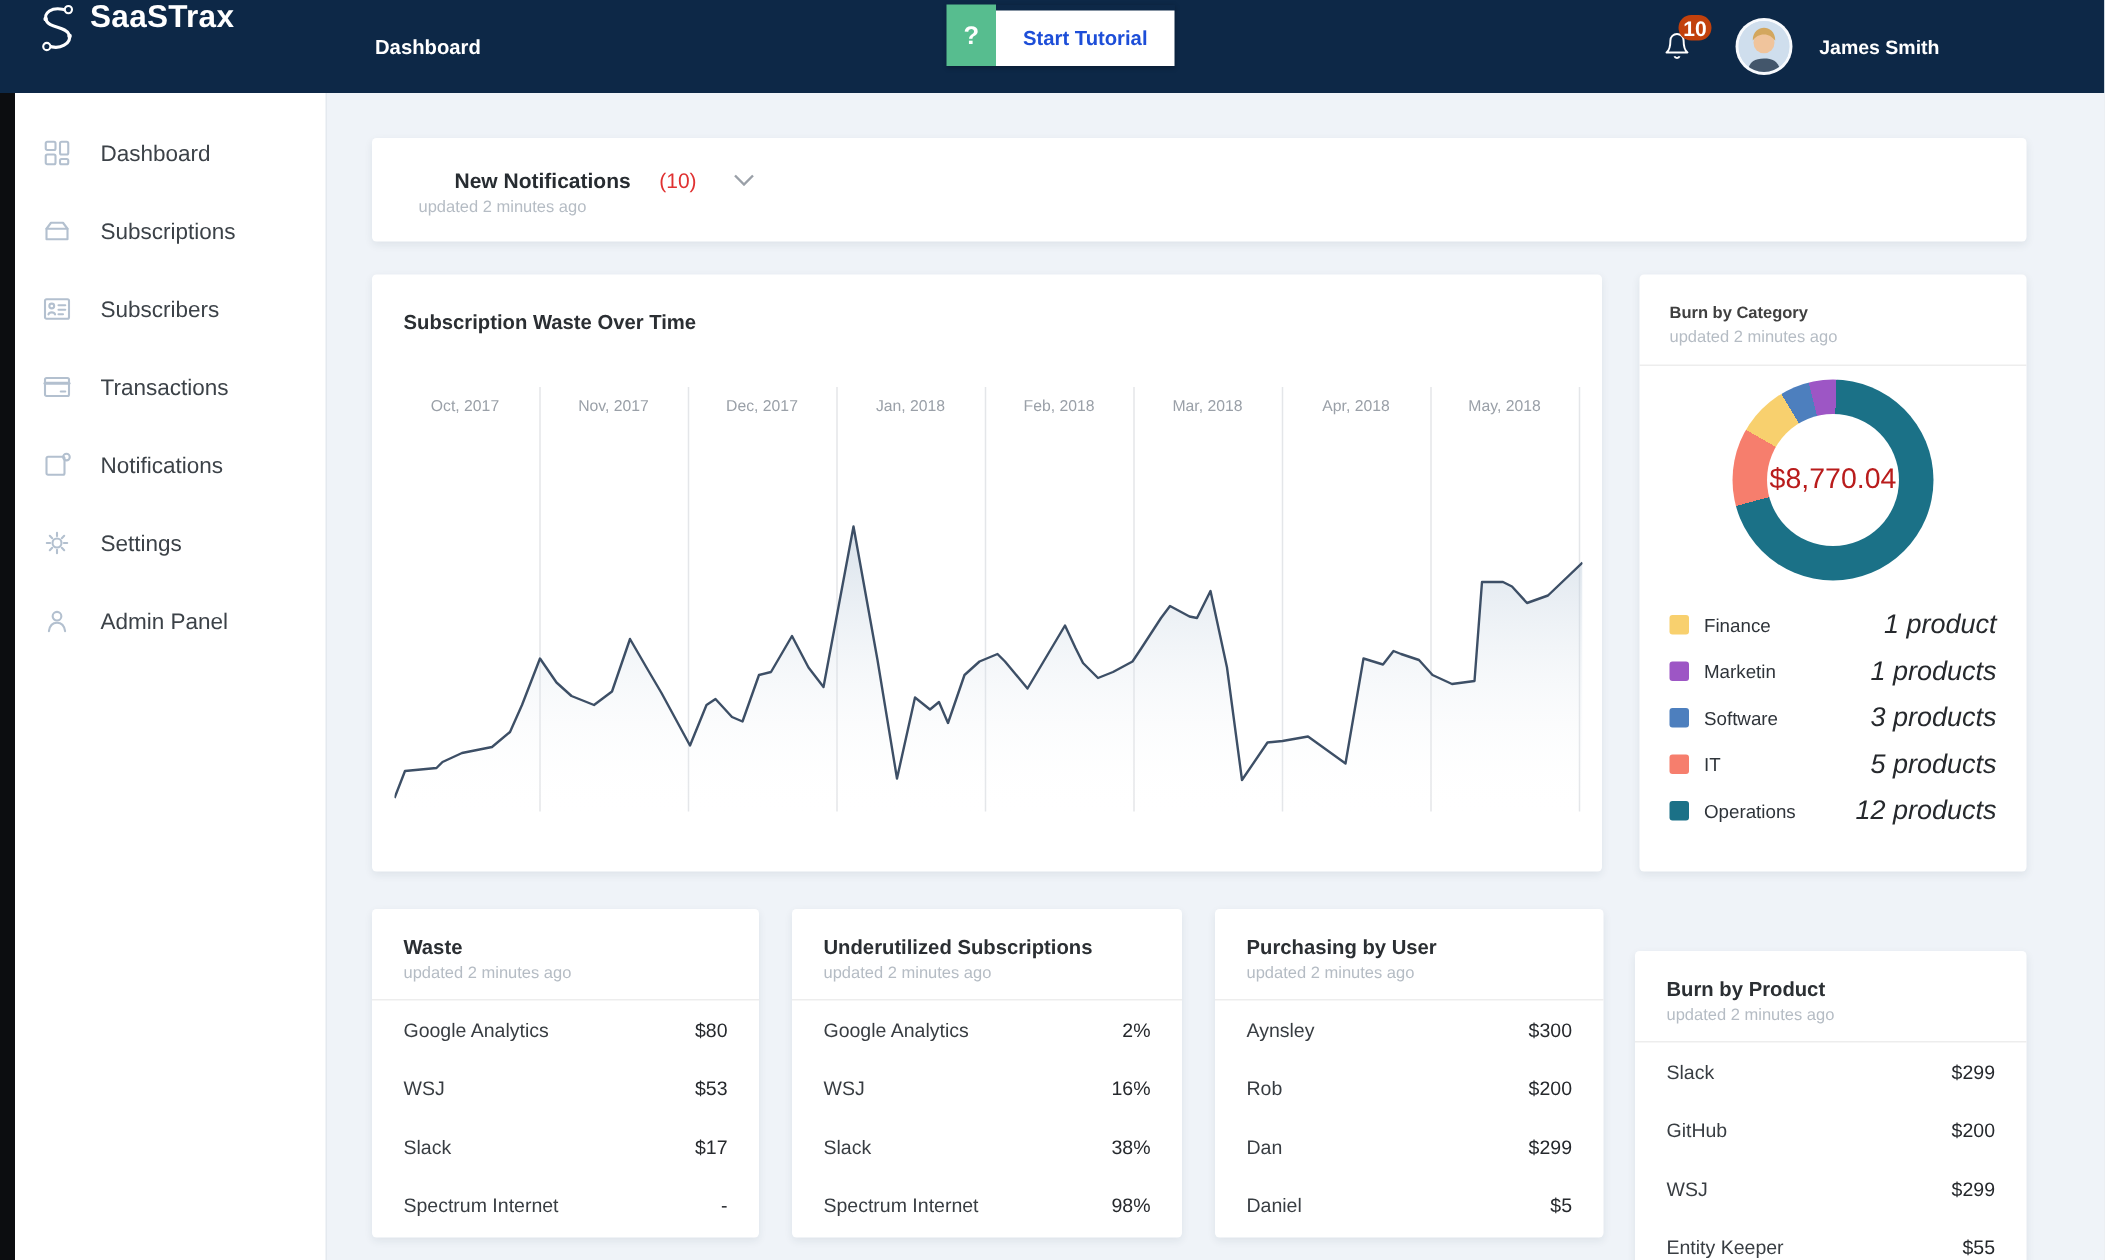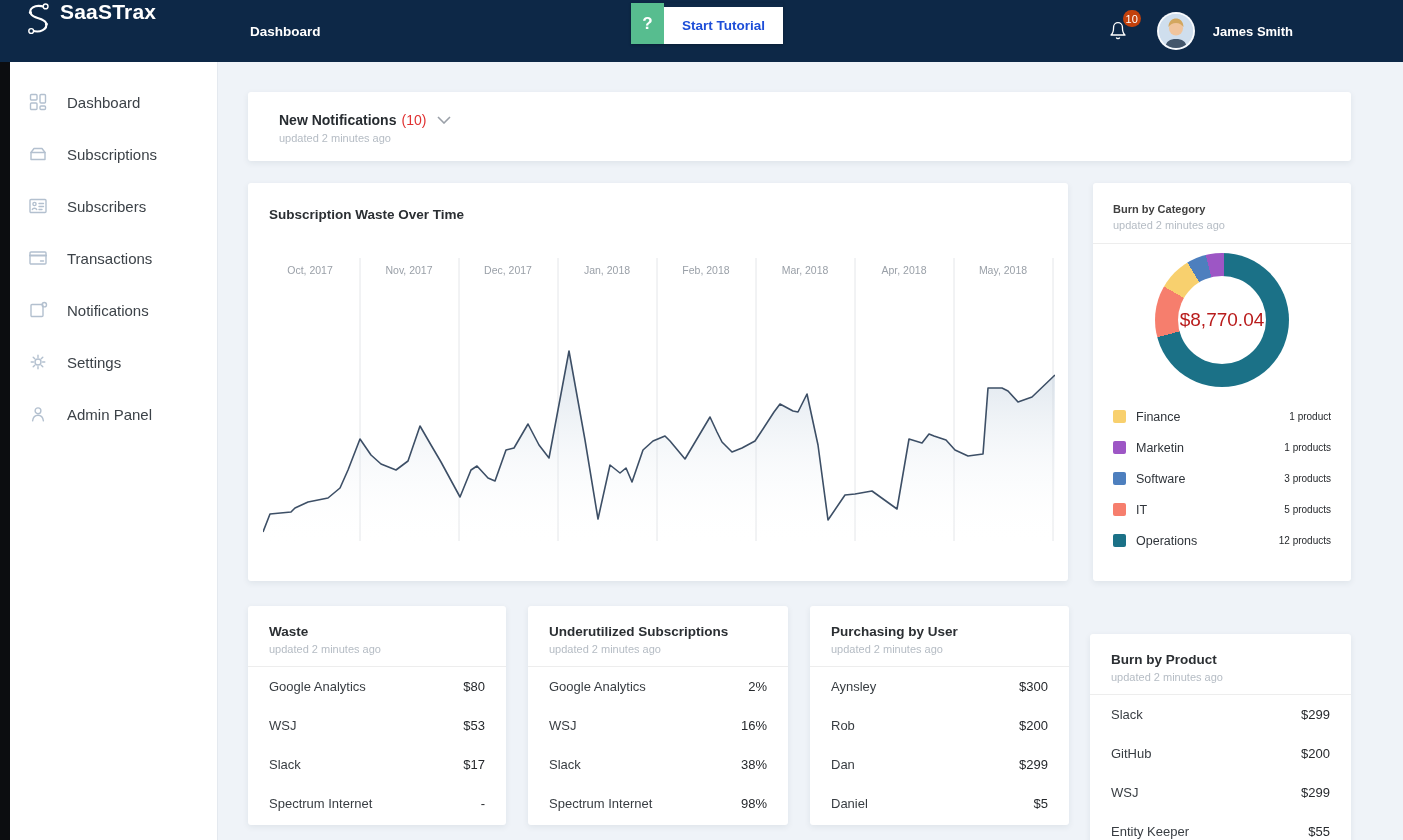--- a/index.html
+++ b/index.html
@@ -9,38 +9,38 @@
   
   header{position:absolute;left:0;top:0;width:1403px;height:62px;background:#0d2847;z-index:5;}
   .logo{position:absolute;left:22px;top:0;height:62px;display:flex;align-items:flex-start;gap:8px;}
   .logo .brand-name{color:#fff;font-size:21px;font-weight:bold;letter-spacing:.2px;}
   .nav-item{position:absolute;left:250px;top:0;height:62px;display:flex;align-items:center;color:#fff;font-size:13.5px;font-weight:bold;cursor:pointer;}
   .tutorial{position:absolute;left:631px;top:3px;height:41px;display:flex;cursor:pointer;box-shadow:0 1px 3px rgba(0,0,0,.25);}
   .tutorial .q{width:33px;background:#57bd8f;color:#fff;font-size:17px;font-weight:bold;display:flex;align-items:center;justify-content:center;}
   .tutorial .t{background:#fff;color:#1d4ed8;font-size:13.5px;font-weight:bold;display:flex;align-items:center;padding:0 18px;margin-top:4px;height:37px;}
   .hdr-right{position:absolute;right:0;top:0;height:62px;display:flex;align-items:center;}
   .bell{position:relative;width:26px;height:26px;margin-right:24px;cursor:pointer;}
-  .badge{position:absolute;right:-8px;top:-8px;min-width:17px;height:17px;border-radius:9px;background:#c2410c;color:#fff;font-size:11px;font-weight:normal;display:flex;align-items:center;justify-content:center;padding:0 3px;}
+  .badge{position:absolute;right:-8px;top:-8px;min-width:17px;height:17px;border-radius:9px;background:#c2410c;color:#fff;font-size:14px;font-weight:bold;display:flex;align-items:center;justify-content:center;padding:0 3px;}
   .avatar{width:38px;height:38px;border-radius:50%;overflow:hidden;border:2px solid rgba(255,255,255,.85);margin-right:18px;cursor:pointer;background:#cfdeed;}
   .uname{color:#fff;font-size:13px;font-weight:bold;margin-right:110px;cursor:pointer;}
 
   
   .edge-strip{position:absolute;left:0;top:62px;width:10px;height:778px;background:#0c0d10;}
   aside{position:absolute;left:10px;top:62px;width:208px;height:778px;background:#fff;border-right:1px solid #e4e9ef;}
   aside ul{list-style:none;margin:0;padding:14px 0 0 0;}
   aside li{display:flex;align-items:center;height:52px;padding-left:18px;cursor:pointer;}
   aside li .s-ic{width:20px;height:20px;margin-right:19px;flex:none;}
   aside li .s-lb{font-size:15px;color:#3c4248;}
 
   
   main{position:absolute;left:218px;top:62px;width:1185px;height:778px;}
   .card{position:absolute;background:#fff;border-radius:3px;box-shadow:0 2px 6px rgba(30,45,65,.08);}
 
   .notif-bar{left:30px;top:30px;width:1103px;height:69px;padding:20px 0 0 31px;cursor:pointer;}
-  .notif-bar .row1{display:flex;align-items:center;gap:5px;}
+  .notif-bar .row1{display:flex;align-items:center;gap:19px;margin-left:24px;}
   .notif-bar .bt{font-size:14px;font-weight:bold;color:#272c31;}
   .notif-bar .bc{font-size:14px;font-weight:normal;color:#e03131;}
   .notif-bar .chev{margin-left:6px;}
   .upd{font-size:11px;color:#b5bcc4;margin-top:4px;}
 
   .chart-card{left:30px;top:121px;width:820px;height:398px;}
   .chart-card h3{margin:0;padding:24px 0 0 21px;font-size:13.5px;color:#2b2f33;}
   .chart-card svg{position:absolute;left:15px;top:72px;}
 
   .donut-card{left:875px;top:121px;width:258px;height:398px;}
@@ -48,21 +48,21 @@
   .card-head h3{margin:0;font-size:11px;color:#404040;}
   .divider{border-bottom:1px solid #ededed;margin-top:12px;}
   .donut-wrap{position:absolute;left:62px;top:70px;width:134px;height:134px;}
   .donut{width:134px;height:134px;border-radius:50%;}
   .donut-hole{position:absolute;left:23px;top:23px;width:88px;height:88px;border-radius:50%;background:#fff;display:flex;align-items:center;justify-content:center;}
   .donut-total{font-size:19px;color:#b91c1c;white-space:nowrap;}
   .legend{position:absolute;left:20px;right:20px;top:218px;list-style:none;margin:0;padding:0;}
   .legend li{display:flex;align-items:center;height:31px;}
   .legend .sw{width:13px;height:13px;border-radius:2px;margin-right:10px;flex:none;}
   .legend .ln{font-size:12.5px;color:#2f343a;}
-  .legend .lv{margin-left:auto;font-size:10px;color:#26292d;}
+  .legend .lv{margin-left:auto;font-size:18px;color:#26292d;font-style:italic;}
 
   .cards-row .card{top:544px;height:219px;}
   .mini-head{padding:18px 0 0 21px;}
   .mini-head h3{margin:0;font-size:13.5px;color:#2b2f33;}
   .mini-head .upd{margin-top:4px;}
   .mini-div{border-bottom:1px solid #ededed;margin-top:11px;}
   .mini-rows{padding:0 21px;}
   .mini-rows .mrow{display:flex;align-items:center;height:39px;}
   .mini-rows .ml{font-size:13px;color:#383d42;}
   .mini-rows .mv{margin-left:auto;font-size:13px;color:#26292d;}

